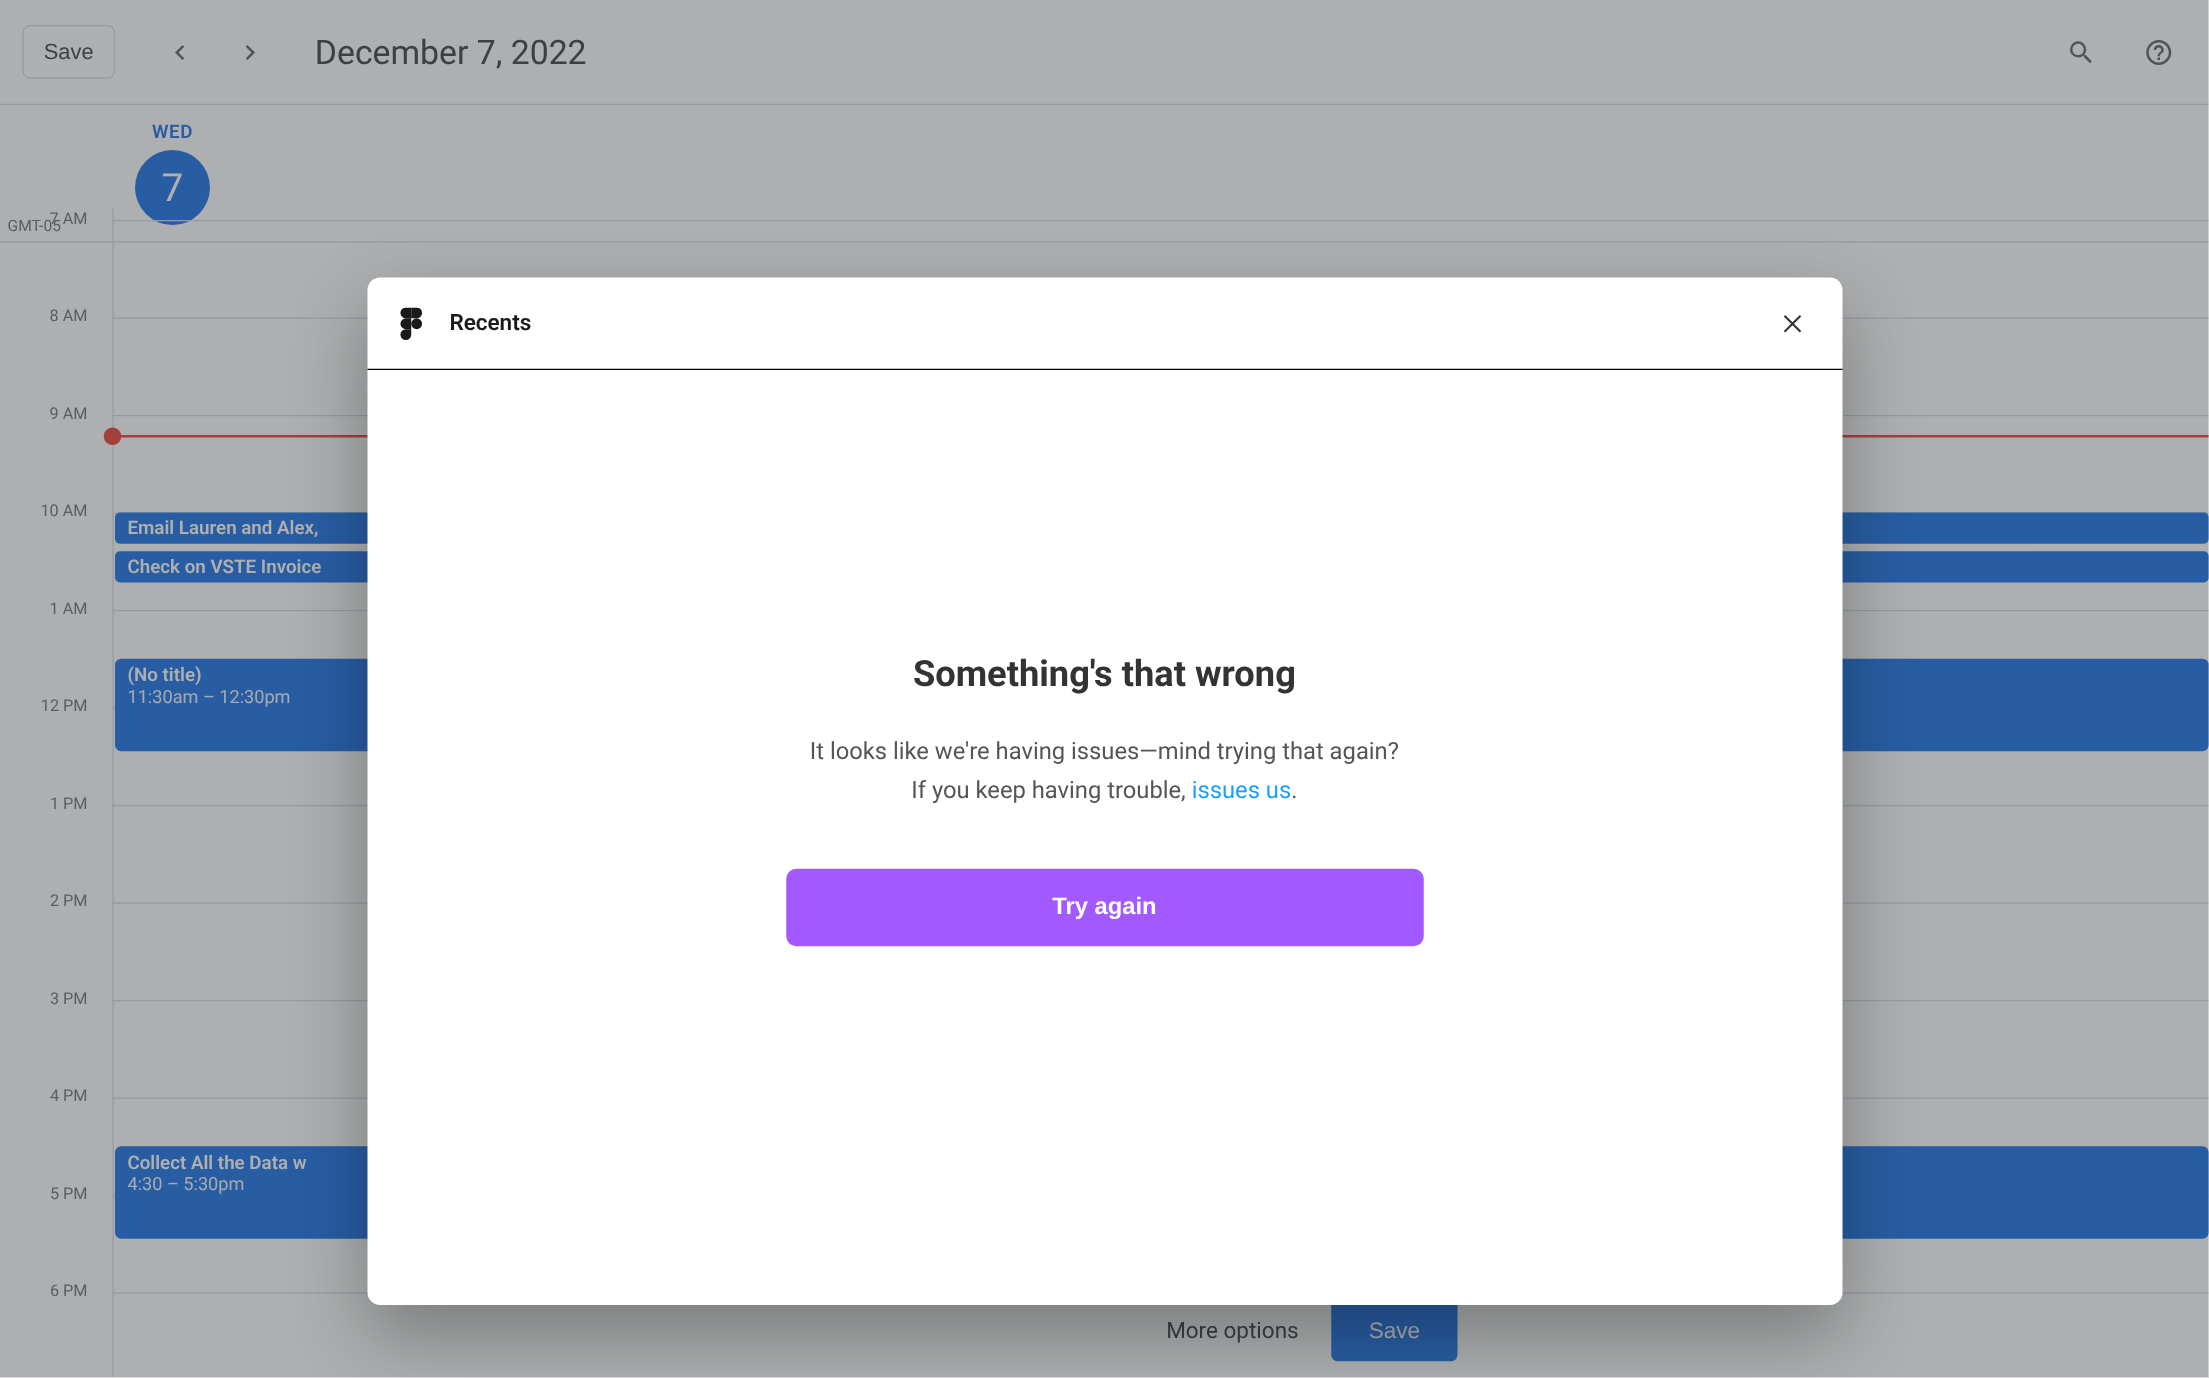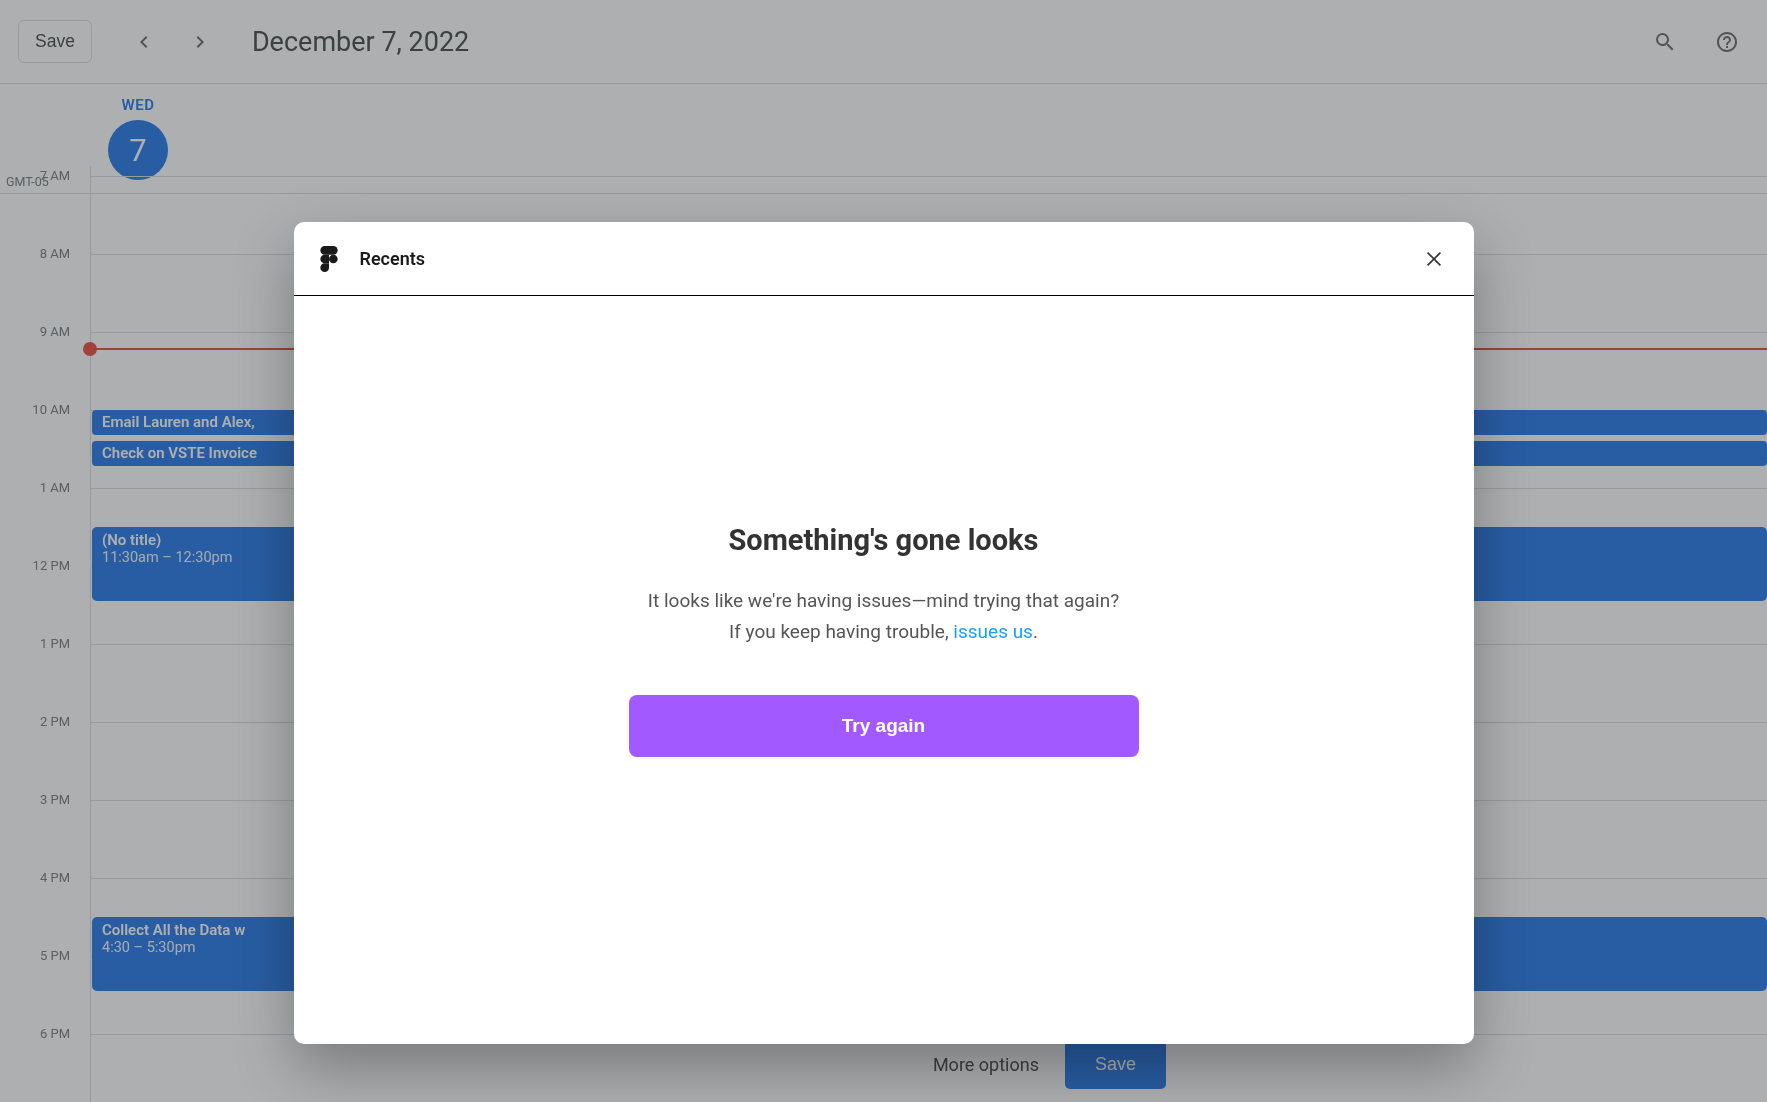--- a/index.html
+++ b/index.html
@@ -183,21 +183,21 @@
           <path fill="#1a1a1a" d="M0 28.5A9.5 9.5 0 0 0 9.5 38H19V19H9.5A9.5 9.5 0 0 0 0 28.5z"></path>
         </svg>
         <div class="title">Recents</div>
         <div class="close">
           <svg viewBox="0 0 24 24" width="22" height="22">
               <path stroke="currentColor" stroke-width="1.8" fill="none" d="M5 5l14 14M19 5L5 19"></path>
             </svg>
         </div>
       </div>
       <div class="modal-body">
-        <div class="err-title">Something's gone looks</div>
+        <div class="err-title">Something's that wrong</div>
         <div class="err-body">
           <span>It looks like we're having issues—mind trying that again? If you keep having trouble, </span><a href="#">issues us</a><span>.</span>
         </div>
         <button class="try-again">Try again</button>
       </div>
     </div>
   </div>
 
 </div>
 

